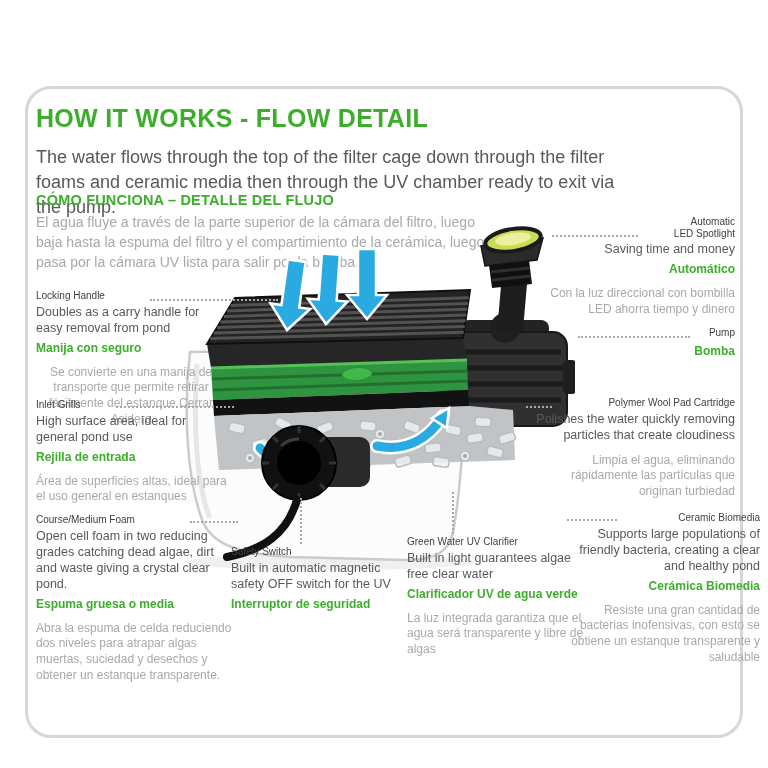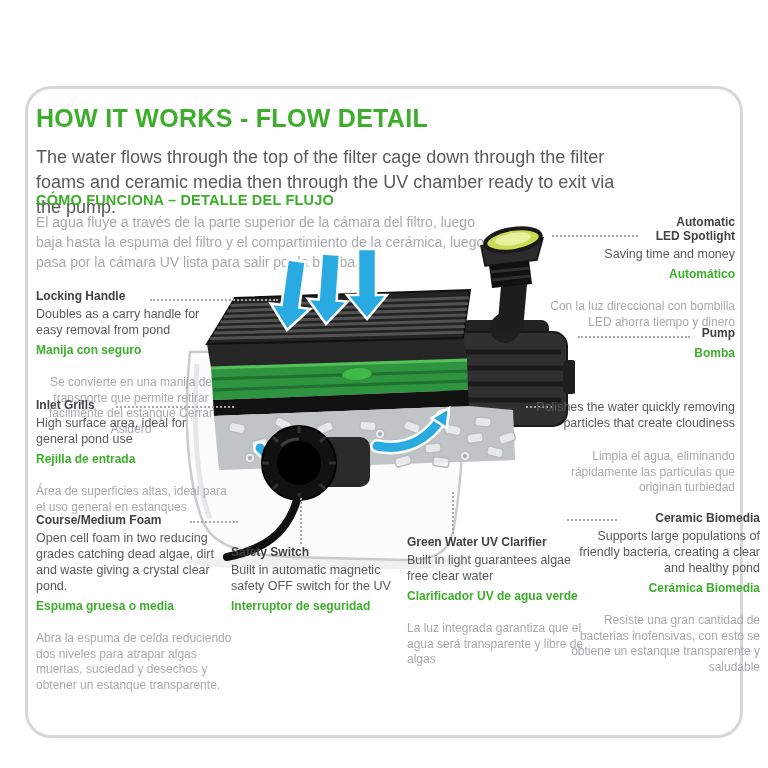--- a/index.html
+++ b/index.html
@@ -18,24 +18,24 @@
     border:3px solid var(--frame); border-radius:26px; }
   .title{ position:absolute; left:36px; top:104px; font-size:25px; font-weight:bold;
     color:var(--green); letter-spacing:.3px; }
   .intro-en{ position:absolute; left:36px; top:145px; width:600px; font-size:18px;
     line-height:1.4; color:var(--body); }
   .sub-es{ position:absolute; left:36px; top:192px; font-size:14.5px; font-weight:bold;
     color:var(--green); letter-spacing:.2px; }
   .intro-es{ position:absolute; left:36px; top:213px; width:452px; font-size:14px;
     line-height:1.42; color:var(--muted); }
   .callout{ position:absolute; font-size:12.5px; }
-  .callout .t-en{ font-weight:bold; color:var(--heading); font-size:12px; line-height:1.15; }
+  .callout .t-en{ font-weight:normal; color:var(--heading); font-size:10px; line-height:1.15; }
   .callout .b-en{ color:var(--body); line-height:1.28; margin-top:2px; }
   .callout .t-es{ font-weight:bold; color:var(--green); font-size:12px; margin-top:5px; line-height:1.2; }
-  .callout .b-es{ color:var(--muted); font-size:12px; line-height:1.3; margin-top:18px; }
+  .callout .b-es{ color:var(--muted); font-size:12px; line-height:1.3; margin-top:10px; }
   .callout.right{ text-align:right; }
   .leader{ position:absolute; height:0; border-top:2px dotted #A6A8AB; }
   .leader.v{ width:0; border-top:none; border-left:2px dotted #A6A8AB; }
   .illo{ position:absolute; left:165px; top:212px; width:410px; height:360px; }
 </style>
 </head>
 <body>
 
 <div class="stage">
   <div class="frame"></div>
@@ -191,20 +191,21 @@
     <div class="t-es">Automático</div>
     <div class="b-es">Con la luz direccional con bombilla LED ahorra tiempo y dinero</div>
   </div>
 
   <div class="callout right" style="left:535px; top:327px; width:200px;">
     <div class="t-en">Pump</div>
     <div class="t-es">Bomba</div>
   </div>
 
   <div class="callout right" style="left:530px; top:397px; width:205px;">
+    <div class="t-en">Polymer Wool Pad Cartridge</div>
     <div class="b-en">Polishes the water quickly removing particles that create cloudiness</div>
     <div class="b-es">Limpia el agua, eliminando rápidamente las partículas que originan turbiedad</div>
   </div>
 
   <div class="callout right" style="left:560px; top:512px; width:200px;">
     <div class="t-en">Ceramic Biomedia</div>
     <div class="b-en">Supports large populations of friendly bacteria, creating a clear and healthy pond</div>
     <div class="t-es">Cerámica Biomedia</div>
     <div class="b-es">Resiste una gran cantidad de bacterias inofensivas, con esto se obtiene un estanque transparente y saludable</div>
   </div>

